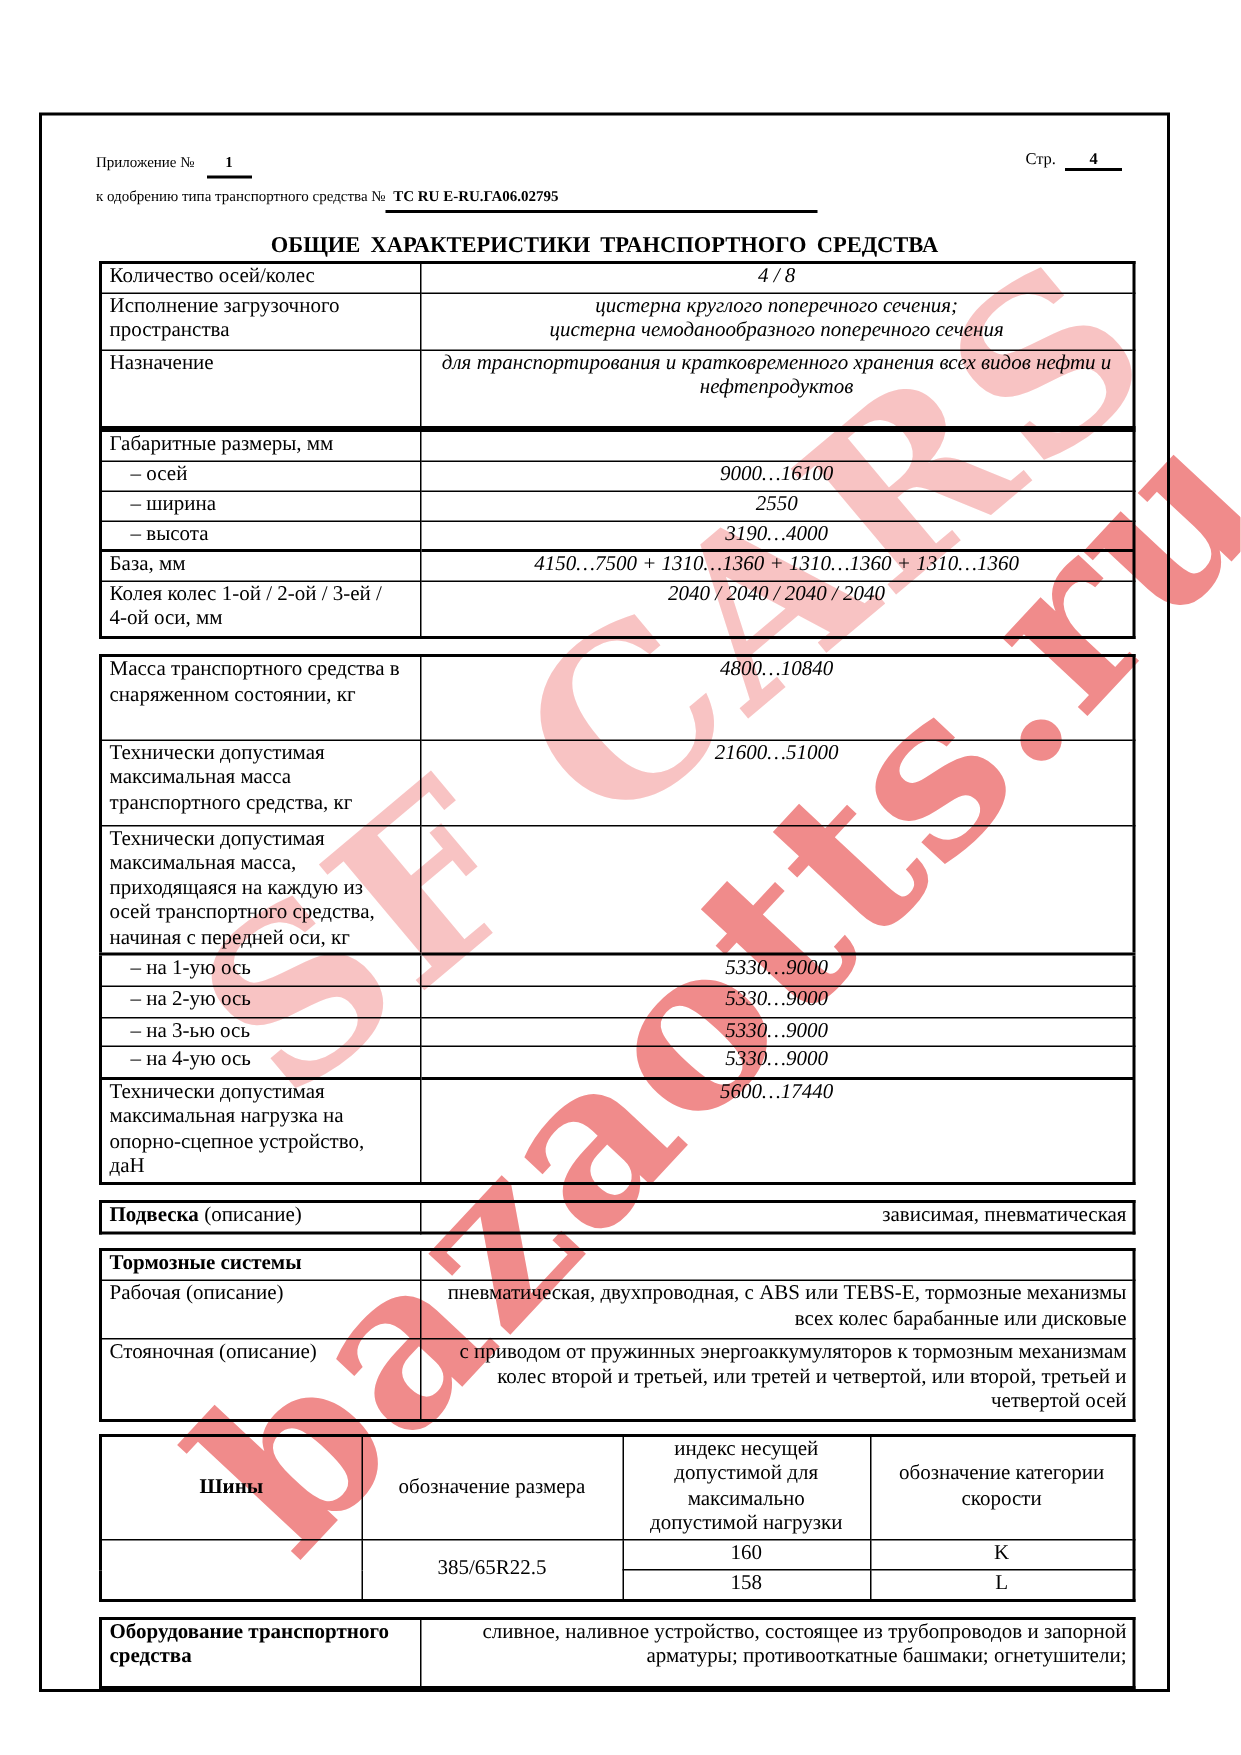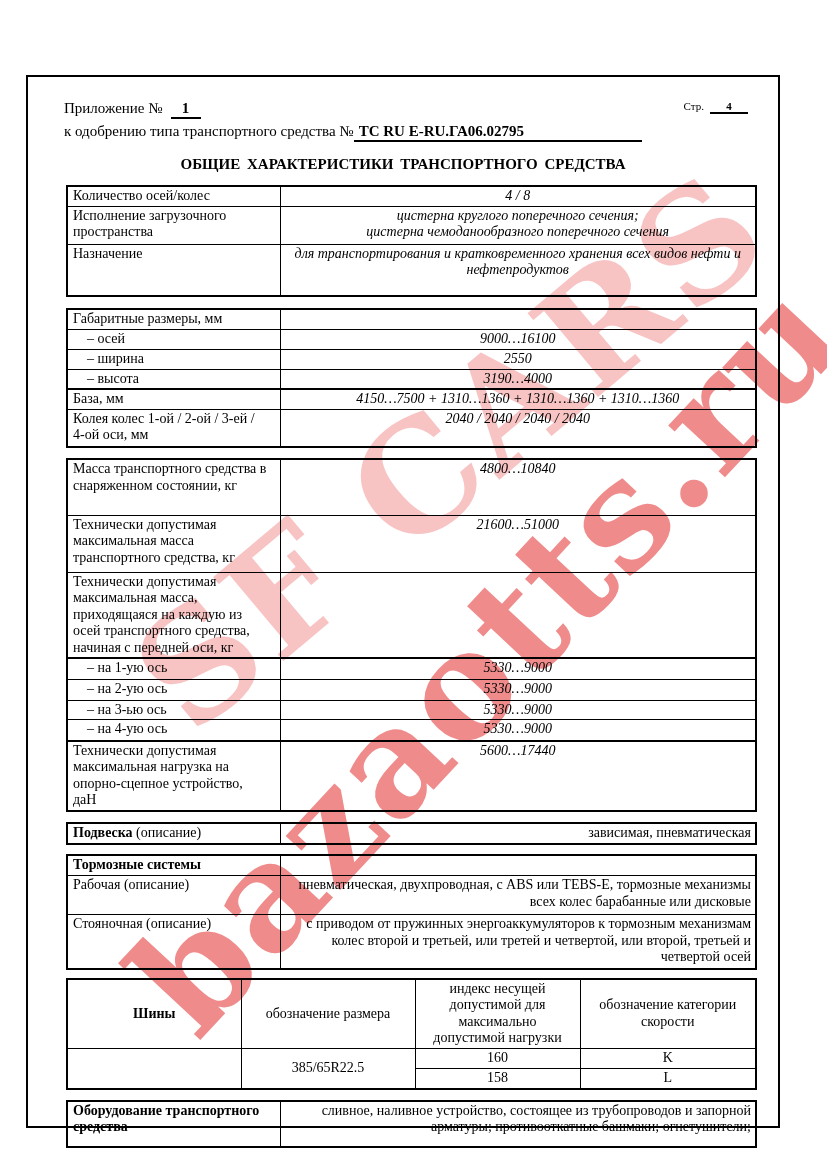--- a/index.html
+++ b/index.html
@@ -4,21 +4,21 @@
 <style>
   * { box-sizing: border-box; margin: 0; padding: 0; }
   html,body { width: 827px; height: 1170px; background: #ffffff; }
   body { position: relative; overflow: hidden; color: #000;
          font-family: "Liberation Serif", serif; }
 
   .frame { position: absolute; left: 26px; top: 75px; width: 754px; height: 1053px;
            border: 2.5px solid #000; }
   .content { position: absolute; inset: 0; padding-top: 23px; }
 
-  .hdr-line { margin-left: 36px; font-size: 15px; line-height: 17px; }
+  .hdr-line { margin-left: 36px; font-size: 10px; line-height: 17px; }
   .hdr-line2 { margin-top: 4px; }
   .pageno { position: absolute; top: 23px; right: 30px; font-size: 11px; }
   .num-ul { display: inline-block; border-bottom: 2px solid #000; font-weight: bold;
             text-align: center; }
   .apx-num { width: 30px; margin-left: 8px; }
   .pg-num { width: 38px; margin-left: 6px; }
   .appr-num { width: 288px; text-align: left; padding-left: 5px; }
 
   .doc-title { text-align: center; font-weight: bold; font-size: 15px;
                margin-top: 13px; line-height: 19px; word-spacing: 3px; }
@@ -27,21 +27,21 @@
           margin-left: 38px; font-size: 14px; border: 2.5px solid #000; }
   td { border: 1.5px solid #000; vertical-align: top; line-height: 16.5px;
        padding: 1px 10px 1px 5px; overflow: hidden; }
   td.val { text-align: center; padding: 1px 4px; font-style: italic; }
   td.val-left { text-align: right; padding: 1px 4px 1px 6px; }
   td.indent { padding-left: 19px; }
   .bold { font-weight: bold; }
   .preline { white-space: pre-line; }
   tr.thick-top td { border-top: 2.5px solid #000; }
 
-  .mt11 { margin-top: 11px; } .mt10 { margin-top: 10px; }
+  .mt11 { } .mt10 { margin-top: 10px; }
   .mt9 { margin-top: 9px; } .mt8 { margin-top: 8px; }
 
   table.tires td { text-align: center; vertical-align: middle; padding: 1px 6px; }
   table.tires td.hd { height: 70px; }
   table.tires td.size-cell { vertical-align: middle; }
 
   .wm { position: absolute; z-index: 5; pointer-events: none; white-space: nowrap;
         mix-blend-mode: multiply; font-family: "DejaVu Serif", serif;
         font-weight: bold; line-height: 1; transform-origin: 0 50%; }
   .wm1 { left: 158px; top: 622px; font-size: 150px; transform: rotate(-40deg);

